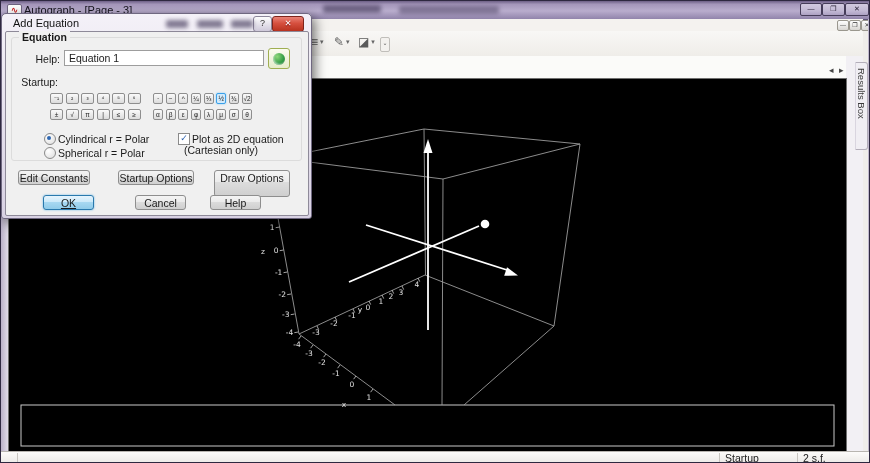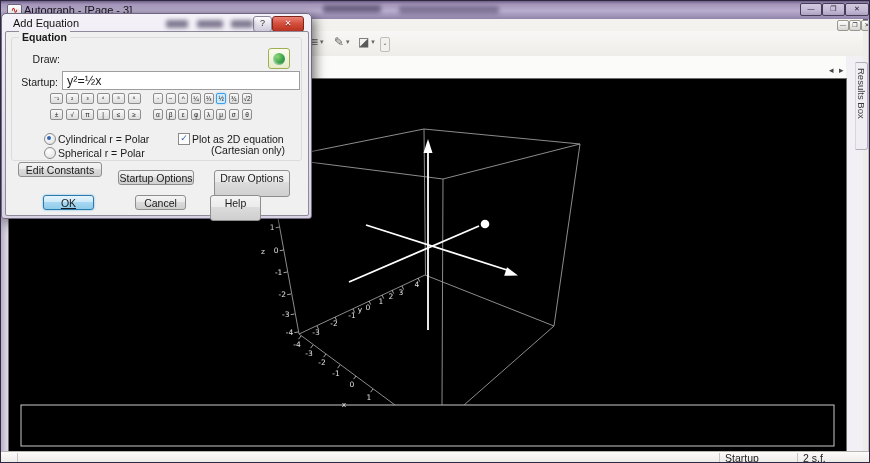--- a/index.html
+++ b/index.html
@@ -210,29 +210,29 @@
 
   <div class="abs" id="dialog">
     <div class="abs" id="dlg-title">Add Equation</div>
     <div class="abs" id="dlg-help">?</div>
     <div class="abs" id="dlg-close">✕</div>
     <div class="abs" id="dlg-content"></div>
 
     <div class="abs groupbox" style="left:9px;top:23px;width:289px;height:122px;"></div>
     <span class="abs grouplabel" style="left:17px;top:17px;">Equation</span>
 
-    <span class="abs lbl" style="left:30px;top:39px;width:28px;text-align:right;">Draw:</span>
+    <span class="abs lbl" style="left:30px;top:39px;width:28px;text-align:right;">Help:</span>
+    <div class="abs txtfield" style="left:62px;top:36px;width:200px;height:16px;">
+      <span>Equation 1</span>
+    </div>
     <div class="abs" style="left:266px;top:34px;width:20px;height:19px;border:1px solid #9fae52;border-radius:3px;background:linear-gradient(#fbfcf0,#e6eccb);display:flex;align-items:center;justify-content:center;">
       <span class="globe"></span>
     </div>
 
     <span class="abs lbl" style="left:12px;top:62px;width:44px;text-align:right;">Startup:</span>
-    <div class="abs txtfield" id="eq-field" style="left:60px;top:57px;width:238px;height:19px;">
-      <span>y²=½x</span>
-    </div>
 
     <div class="abs" id="symrow0" style="left:46px;top:79px;width:252px;height:11px;">
         <div class="symbtn" style="left: 2px; width: 13px;">⁻¹</div>
         <div class="symbtn" style="left: 17.5px; width: 13px;">²</div>
         <div class="symbtn" style="left: 33px; width: 13px;">³</div>
         <div class="symbtn" style="left: 48.5px; width: 13px;">⁴</div>
         <div class="symbtn" style="left: 64px; width: 13px;">⁵</div>
         <div class="symbtn" style="left: 79.5px; width: 13px;">⁶</div>
         <div class="symbtn" style="left: 105px; width: 10px;">·</div>
         <div class="symbtn" style="left: 117.6px; width: 10px;">−</div>
@@ -262,28 +262,28 @@
 
     <div class="abs radio" style="left:42px;top:119px;">
         <span class="abs dot"></span>
       </div>
     <span class="abs lbl" style="left:56px;top:119px;">Cylindrical  r =  Polar</span>
     <div class="abs radio" style="left:42px;top:133px;"></div>
     <span class="abs lbl" style="left:56px;top:133px;">Spherical  r =  Polar</span>
 
     <div class="abs checkbox" style="left:176px;top:119px;">✓</div>
     <span class="abs lbl" style="left:190px;top:119px;">Plot as 2D equation</span>
-    <span class="abs lbl" style="left:209px;top:130px;">(Cartesian only)</span>
-
-    <div class="abs pushbtn" style="left:16px;top:148px;width:84px;height:15px;text-align:center;">Edit Constants</div>
+    <span class="abs lbl" style="left:182px;top:130px;">(Cartesian only)</span>
+
+    <div class="abs pushbtn" style="left:16px;top:156px;width:72px;height:15px;text-align:center;">Edit Constants</div>
     <div class="abs pushbtn" style="left:116px;top:156px;width:76px;height:15px;">Startup Options</div>
     <div class="abs pushbtn" style="left:212px;top:156px;width:76px;height:27px;">Draw Options</div>
 
     <div class="abs pushbtn focused" style="left:41px;top:181px;width:51px;height:15px;">OK</div>
     <div class="abs pushbtn" style="left:133px;top:181px;width:51px;height:15px;">Cancel</div>
-    <div class="abs pushbtn" style="left:208px;top:181px;width:51px;height:26px;">Help</div>
+    <div class="abs pushbtn" style="left:208px;top:181px;width:51px;height:15px;">Help</div>
   </div>
 
   <div class="abs blur-blob" style="left:165px;top:19px;width:22px;height:8px;z-index:60;"></div>
   <div class="abs blur-blob" style="left:196px;top:19px;width:26px;height:8px;z-index:60;"></div>
   <div class="abs blur-blob" style="left:230px;top:19px;width:22px;height:8px;z-index:60;"></div>
 
 </div>
 
 </body></html>

